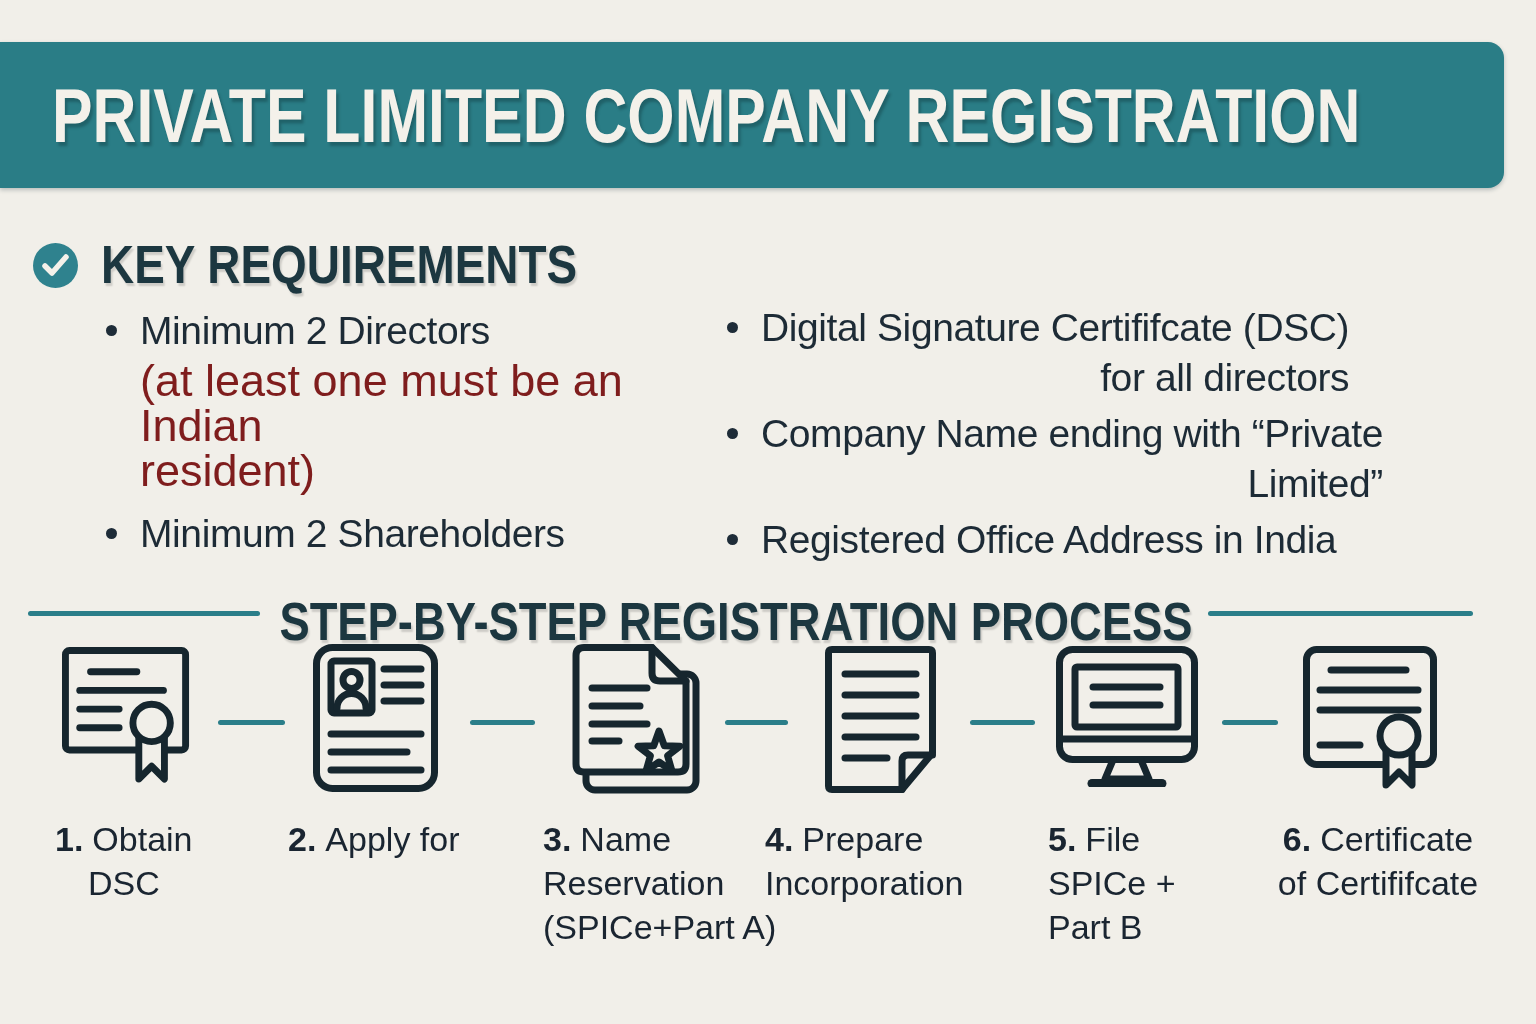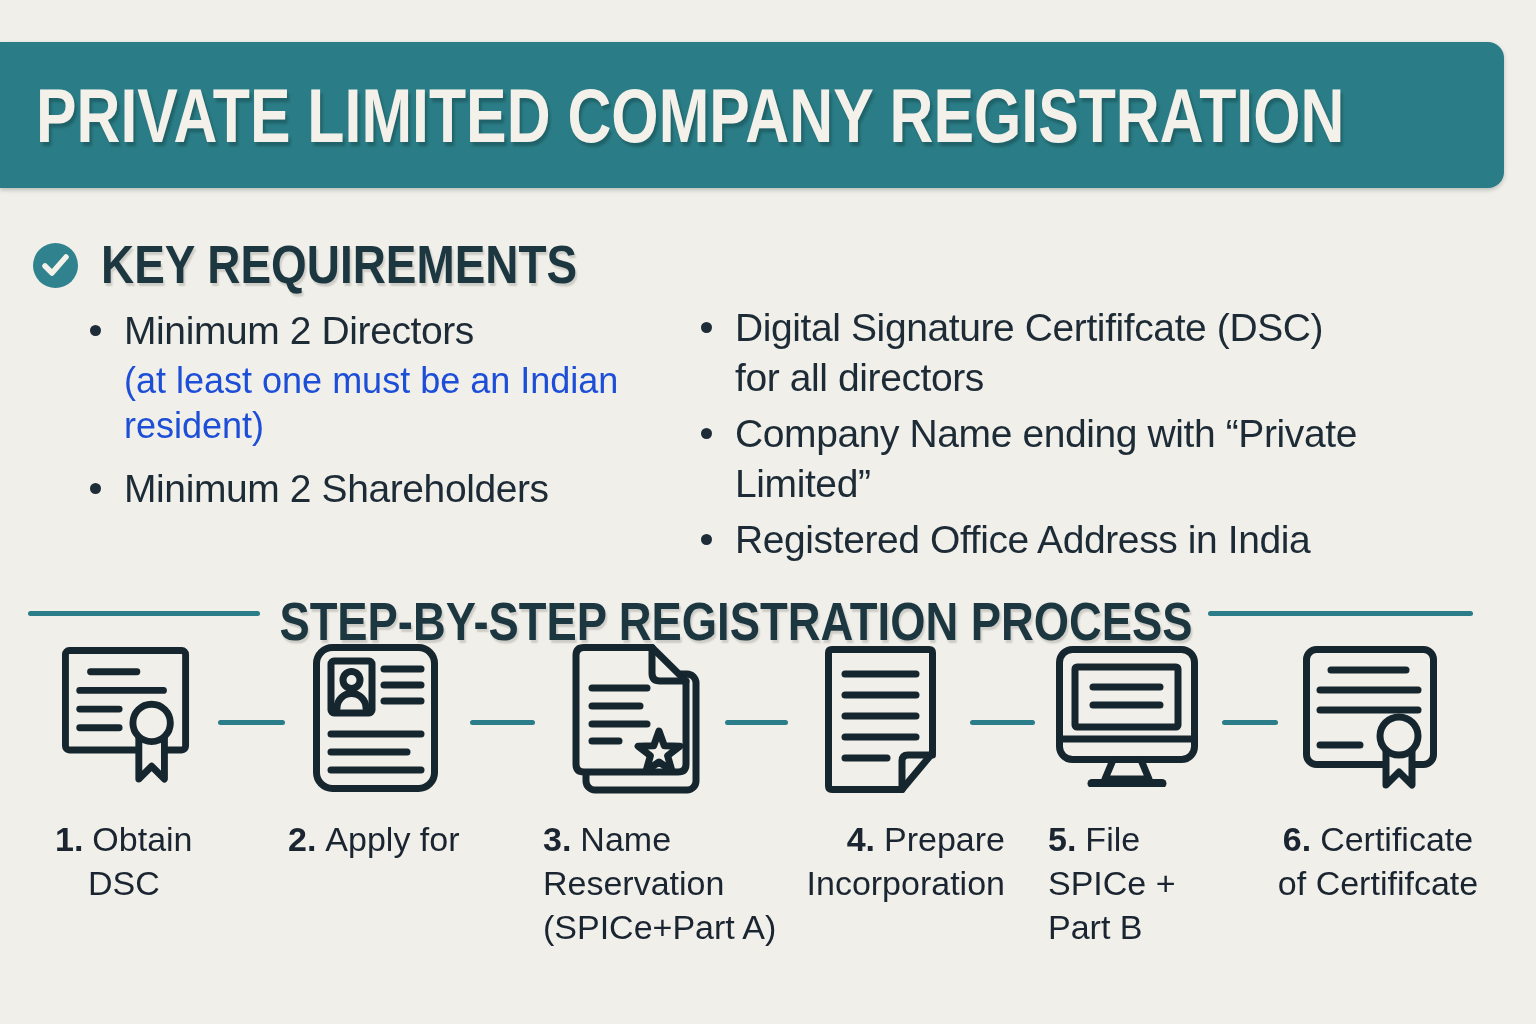--- a/index.html
+++ b/index.html
@@ -11,21 +11,21 @@
     position:relative;
   }
   .page { position:absolute; inset:0; }
 
   
   .banner {
     position:absolute; left:0; top:42px; width:1504px; height:146px;
     background:#2a7d86;
     border-radius:0 16px 16px 0;
     display:flex; align-items:center;
-    padding-left:36px;
+    padding-left:52px;
     box-shadow:0 2px 4px rgba(20,45,50,.25);
   }
   .banner-title {
     font-size:76px; font-weight:bold; color:#f4f1ea;
     letter-spacing:0; white-space:nowrap;
     transform:scaleX(.80); transform-origin:left center;
     text-shadow:3px 4px 3px rgba(10,35,40,.30);
   }
 
   
@@ -33,36 +33,36 @@
     position:absolute; left:33px; top:243px; width:45px; height:45px; display:block;
   }
   .kr-title {
     position:absolute; left:101px; top:236px;
     font-size:54px; line-height:56px; font-weight:bold; color:#1c3740;
     white-space:nowrap;
     transform:scaleX(.85); transform-origin:left center;
     text-shadow:2px 3px 2px rgba(0,0,0,.15);
   }
   .kr-col { position:absolute; color:#1d2b36; }
-  .kr-left  { left:90px; top:306px; width:600px; }
-  .kr-right { left:701px; top:303px; width:770px; }
+  .kr-left  { left:106px; top:306px; width:600px; }
+  .kr-right { left:727px; top:303px; width:770px;text-align:right; }
   .bullet { display:flex; align-items:flex-start; gap:23px; }
   .kr-left .bullet + .bullet { margin-top:16px; }
   .kr-right .bullet { margin-bottom:6px; }
   .dot {
     flex:none; width:11px; height:11px; border-radius:50%;
     background:#1e2c38; margin-top:19px;
   }
   .btxt .main {
     font-size:39px; line-height:50px; letter-spacing:-0.4px;
     white-space:pre-line; color:#1d2b36;
   }
   .btxt .note {
-    font-size:36px; line-height:45px; margin-top:2px;
-    white-space:pre-line; color:#1d4ed8;
+    font-size:45px; line-height:45px; margin-top:2px;
+    white-space:pre-line; color:#7f1d1d;
   }
 
   
   .divider-title {
     position:absolute; left:0; top:590px; width:1472px; text-align:center;
     font-size:54px; font-weight:bold; color:#1c3740; white-space:nowrap;
     transform:scaleX(.84); transform-origin:center;
     text-shadow:2px 3px 2px rgba(0,0,0,.15);
   }
   .dline {
@@ -94,21 +94,21 @@
 
   .slabel {
     position:absolute; top:183px;
     font-size:34px; line-height:44px; color:#1a2531;
   }
   .slabel .ln { display:block; white-space:nowrap; }
   .slabel .ln b { font-weight:bold; margin-right:9px; }
   .l1 { left:55px; }   .l1 .cont { padding-left:33px; }
   .l2 { left:288px; }  .l2 .cont { padding-left:36px; }
   .l3 { left:543px; }
-  .l4 { left:765px;  width:240px; text-align:right; }
+  .l4 { left:765px;  width:240px; text-align:left; }
   .l5 { left:1048px; }
   .l6 { left:1253px; width:250px; text-align:center; }
 
   svg .st { stroke:#16262e; stroke-width:7; fill:none; stroke-linecap:round; stroke-linejoin:round; }
   svg .bg { fill:#f1efe9; }
 </style>
 </head>
 <body>
 
 <div class="page">

